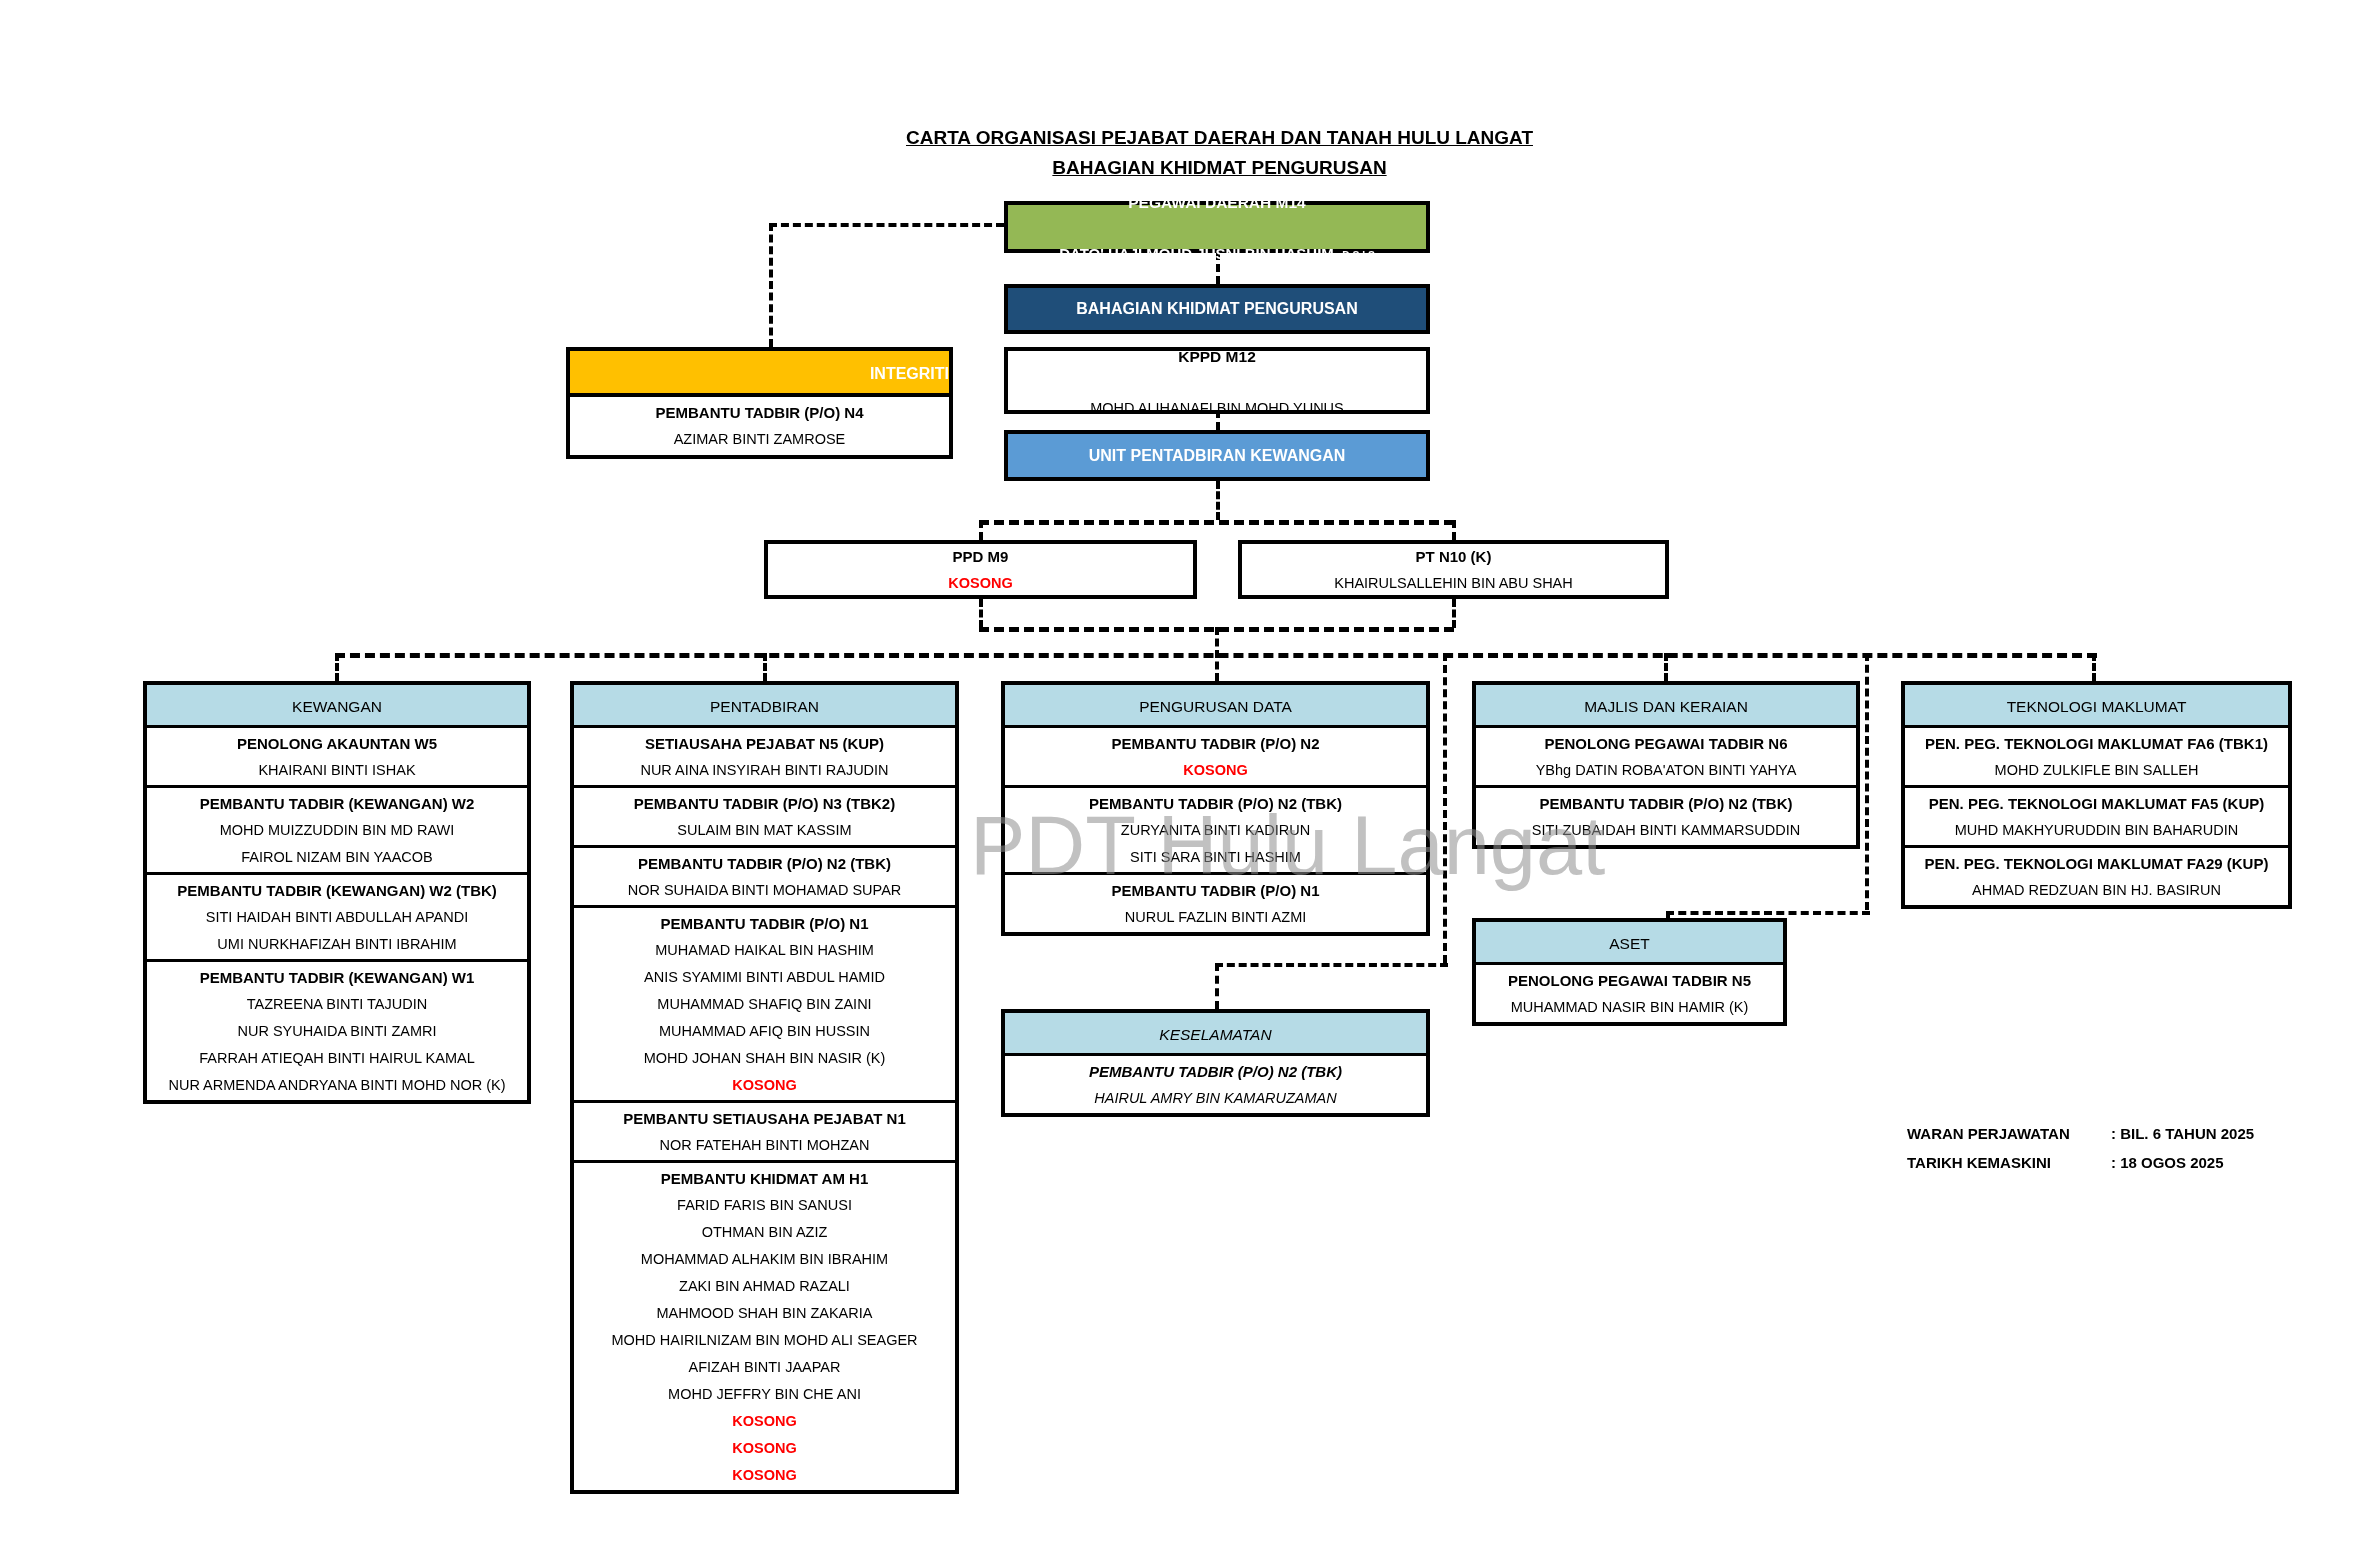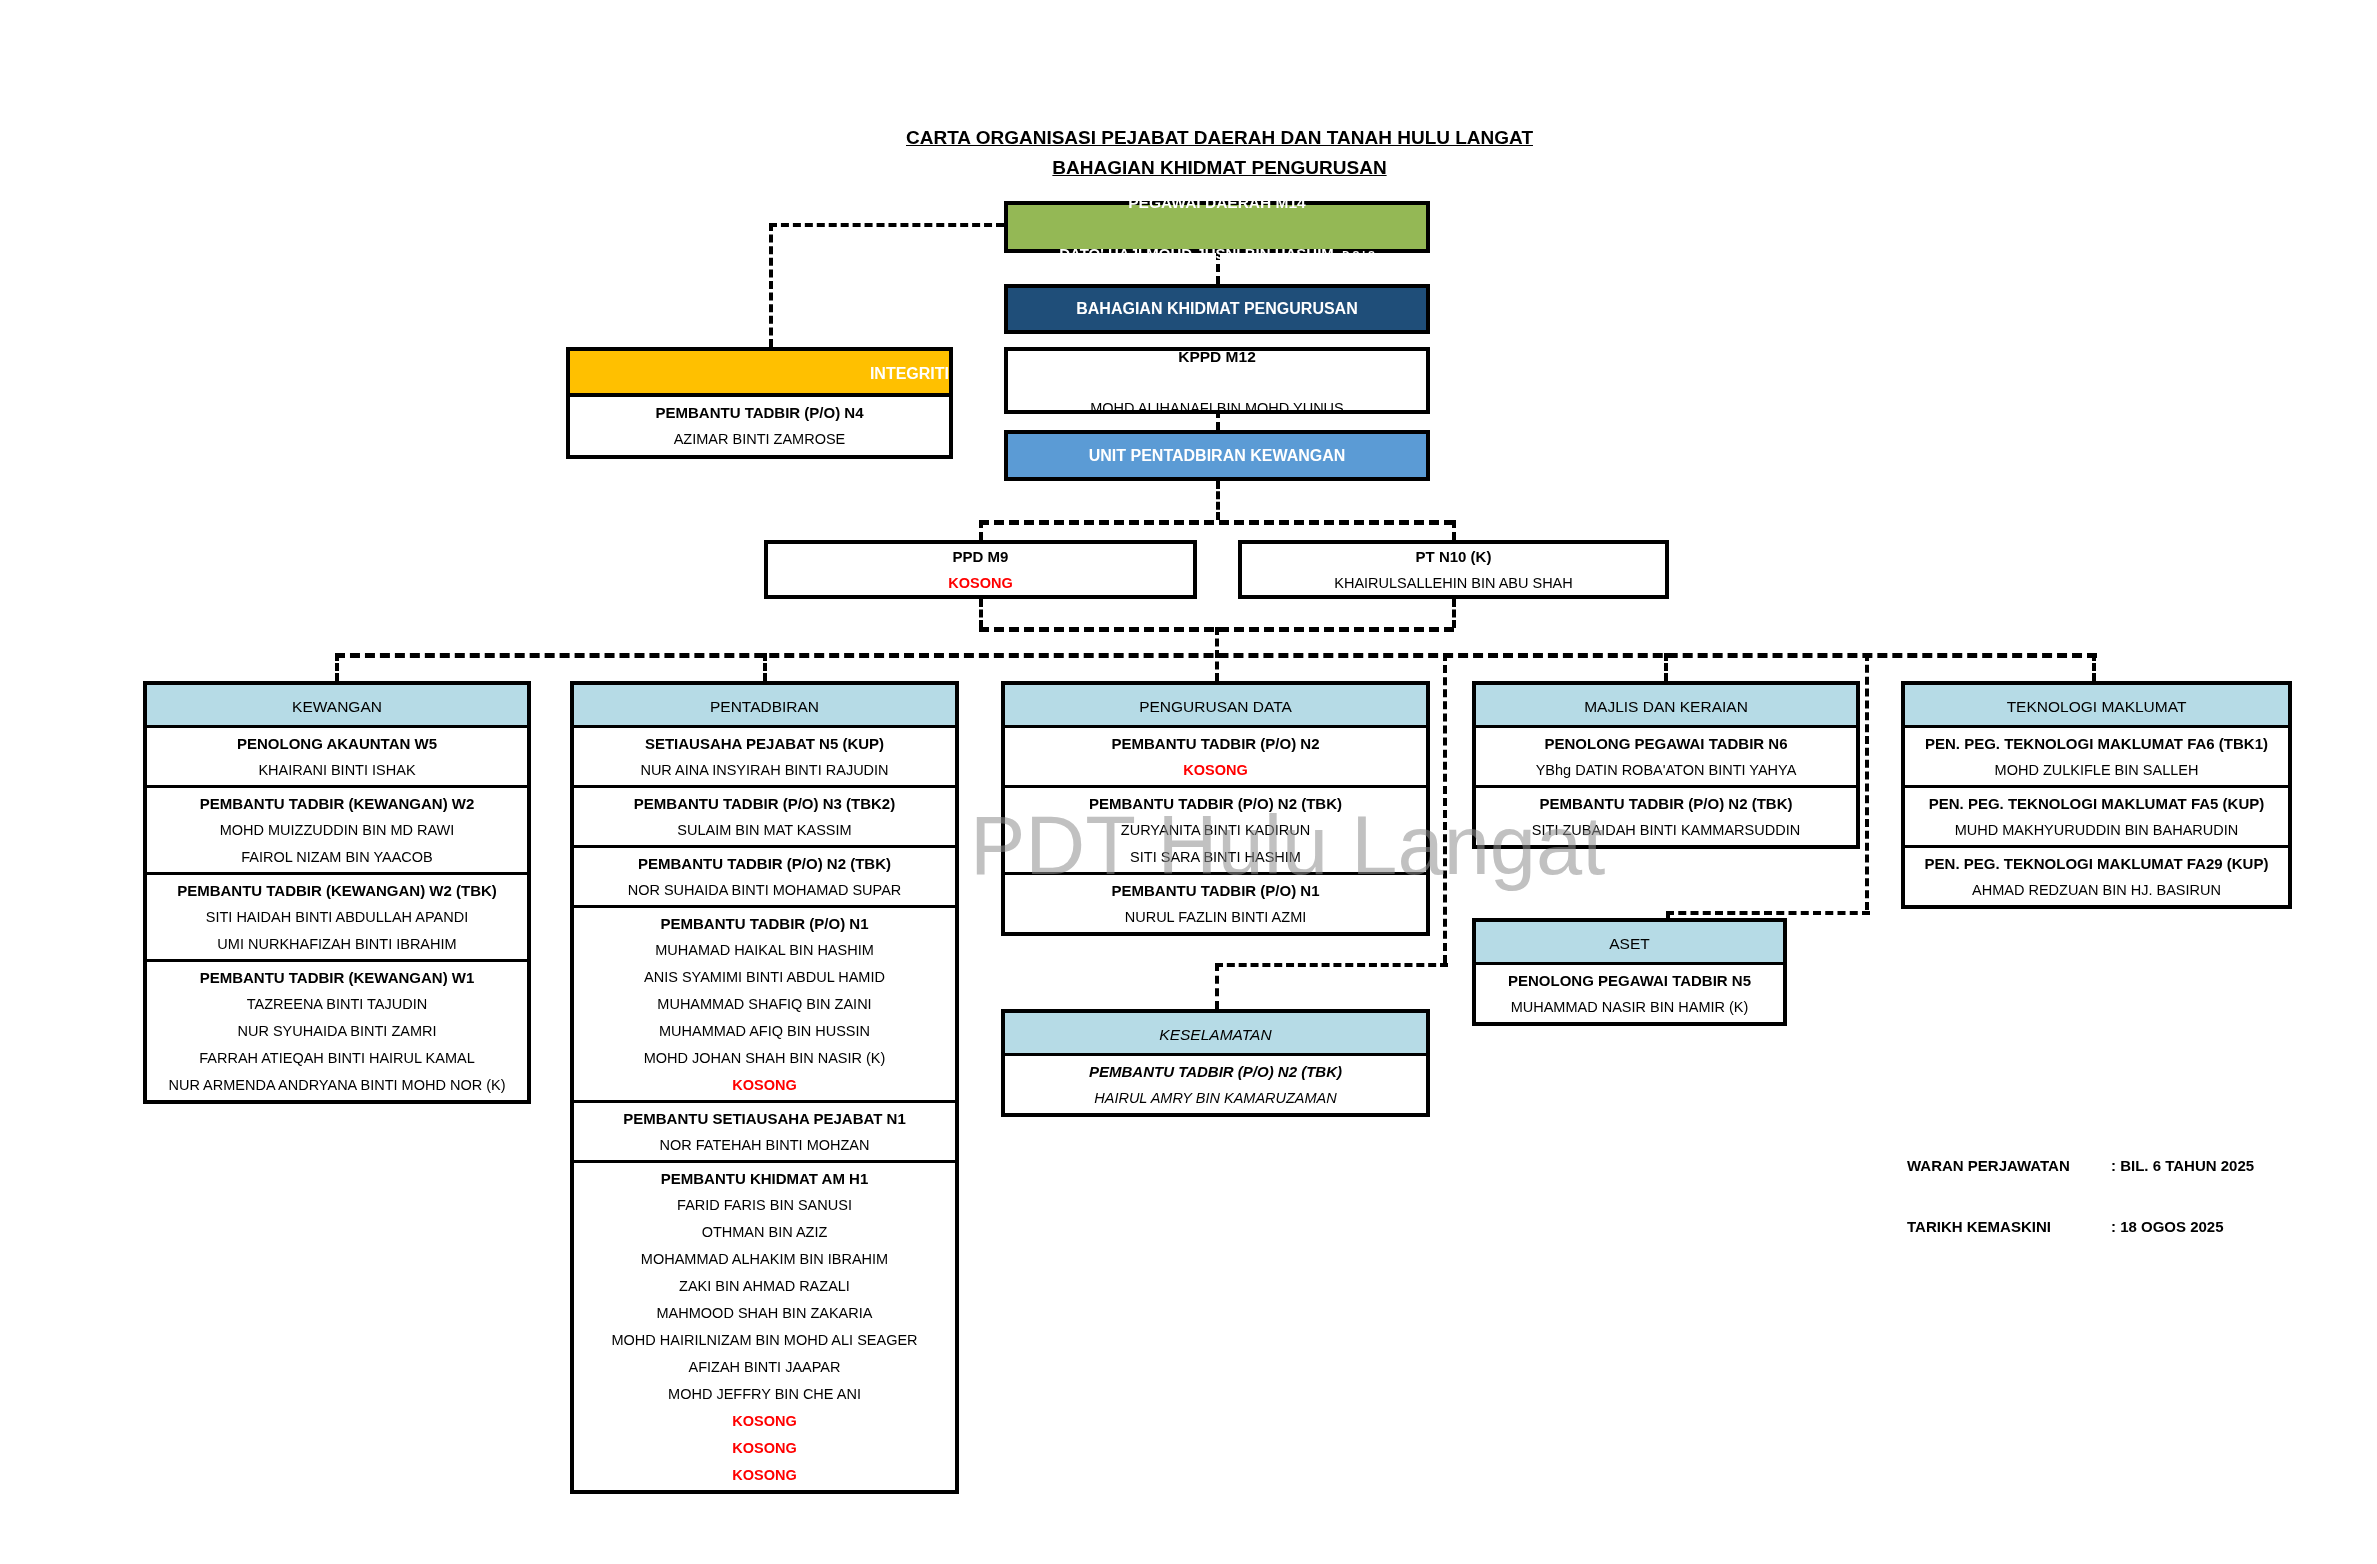--- a/index.html
+++ b/index.html
@@ -42,21 +42,21 @@
   #integriti-header { height:46px; line-height:46px; color:#fff; font-weight:bold; font-size:16px; border-bottom:4.1px solid #000;text-align:right; }
   #integriti-body { padding:2.1px 0; }
 
   
   .cv { position:absolute; width:0; border-left:4.6px dashed #000; z-index:1; }
   .ch { position:absolute; height:0; border-top:4.6px dashed #000; z-index:1; }
   .thick { border-left-width:5.2px; border-top-width:5.2px; }
 
   
   #footer { position:absolute; left:1907px; top:1119px; font-weight:bold; font-size:15px; line-height:29px; z-index:2; }
-  #footer .frow span.flabel { display:inline-block; width:204px;margin-top:32px; }
+  #footer .frow span.flabel { display:inline-block; width:204px; }
 
   
   #watermark { position:absolute; left:970px; top:801px; font-size:83px; line-height:90px;
                color:#8f8f8f; opacity:0.55; white-space:nowrap; z-index:50; pointer-events:none; }
 </style>
 </head>
 <body>
 
 <div id="stage">
 

